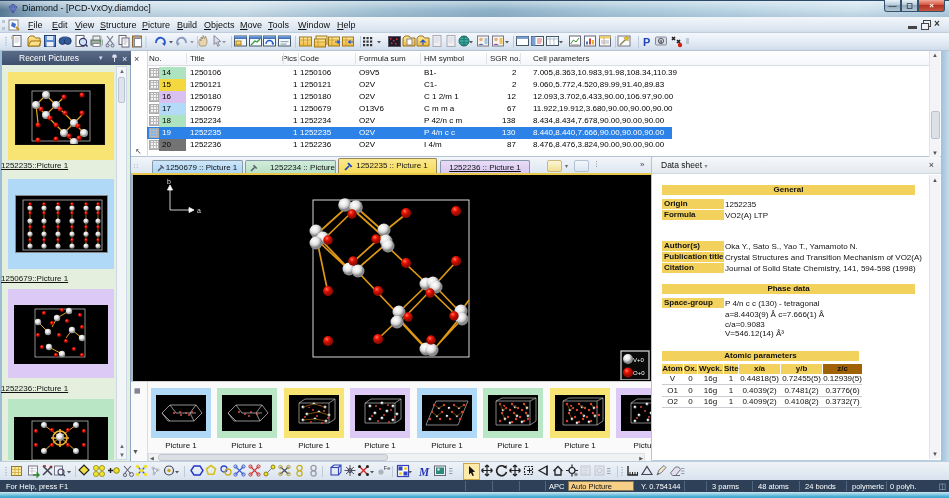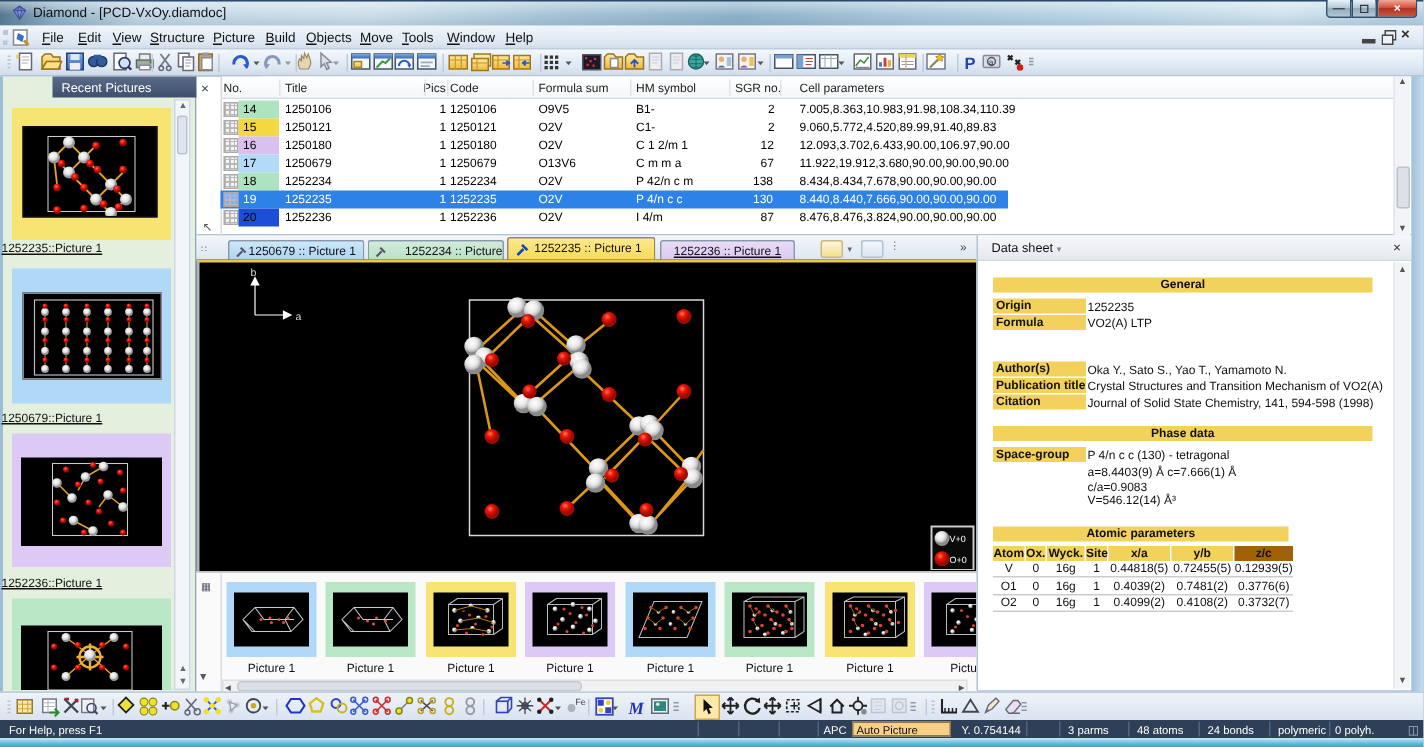--- a/index.html
+++ b/index.html
@@ -26,21 +26,21 @@
 .mi u { text-decoration:underline; }
 
 
 #toolbar { left:0; top:33px; width:949px; height:18px;
   background:linear-gradient(#f4f8fc,#dde7f2 70%,#d0dcea); border-bottom:1px solid #b4c3d6; }
 #bottoolbar { left:0; top:461px; width:949px; height:19px;
   background:linear-gradient(#eef3f8,#d9e3ef); border-top:1px solid #c0cddd; }
 
 
 #leftpanel { left:0; top:51px; width:131px; height:410px; background:#e4f0dd; border-right:1px solid #8aa7c4; border-left:2px solid #9dbcd6; }
-#lp-title { left:2px; top:51px; width:140px; height:14px; background:linear-gradient(#5a6c88,#3e4f6b); color:#fff; font-size:8.5px; line-height:14px; padding-left:6px;margin-left:33px; }
+#lp-title { left:2px; top:51px; width:140px; height:14px; background:linear-gradient(#5a6c88,#3e4f6b); color:#fff; font-size:8.5px; line-height:14px; padding-left:17px; }
 .lpcard { position:absolute; left:8px; width:106px; height:88px; }
 .lplabel { position:absolute; left:1px; width:122px; text-align:left; font-size:8px; color:#111;text-decoration:underline; }
 #lp-scroll { left:116px; top:66px; width:11px; height:394px; background:#f2f6f9; border:1px solid #cdd8e4; }
 
 
 #tablearea { left:131px; top:51px; width:810px; height:106px; background:#fff; border-bottom:1px solid #b4c3d6; }
 #tbl-hdr { position:absolute; left:17px; top:0px; width:782px; height:15px; background:linear-gradient(#ffffff,#f4f6f9); border-bottom:1px solid #d8dde3; font-size:8px; color:#222; }
 .th { position:absolute; top:3px; }
 .trow { position:absolute; left:17px; width:782px; height:12px; font-size:8px; color:#000; }
 .trow div { position:absolute; top:1px; }
@@ -664,21 +664,21 @@
     <div style="left:42px;">1252235</div>
       <div style="left:145px;">1</div>
       <div style="left:152px;">1252235</div>
       <div style="left:211px;">O2V</div>
       <div style="left:276px;">P 4/n c c</div>
       <div style="left:354px;">130</div>
       <div style="left:385px;">8.440,8.440,7.666,90.00,90.00,90.00</div>
     </div>
   <div class="trow" style="top:88px;">
       <i class="gicon"></i>
-      <b class="numcell" style="background:#1d4ed8;">20</b>
+      <b class="numcell" style="background:#737373;">20</b>
     <div style="left:42px;">1252236</div>
       <div style="left:145px;">1</div>
       <div style="left:152px;">1252236</div>
       <div style="left:211px;">O2V</div>
       <div style="left:276px;">I 4/m</div>
       <div style="left:359px;">87</div>
       <div style="left:385px;">8.476,8.476,3.824,90.00,90.00,90.00</div>
     </div>
   <div style="position:absolute;right:1px;top:0;width:11px;height:106px;background:#f2f4f7;border-left:1px solid #dfe4ea;">
     <div style="position:absolute;top:1px;left:2px;font-size:6px;color:#555;">▲</div>

